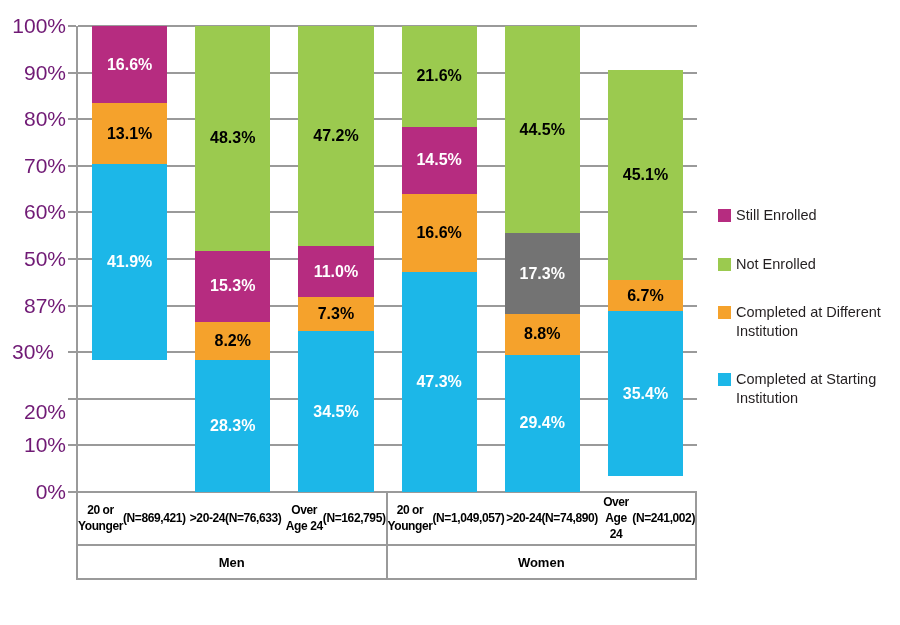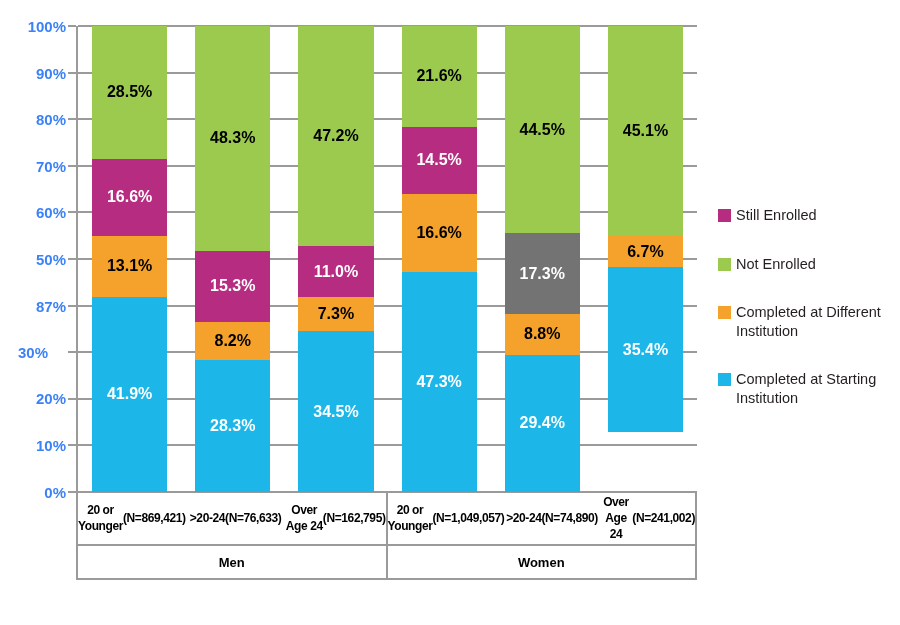--- a/index.html
+++ b/index.html
@@ -13,21 +13,21 @@
 
   #chart-root{position:absolute;left:0;top:0;width:900px;height:625px;}
 
   
   #y-axis{
     position:absolute; left:0; top:26px; width:76px; height:466px;
   }
   .ytick{
     position:absolute; right:10px; width:66px;
     text-align:right;
-    font-size:15px; font-weight:bold; color:#3b82f6;
+    font-size:21px; font-weight:normal; color:#701a75;
     transform:translateY(-50%);
     white-space:nowrap;
   }
   .ytickmark{
     position:absolute; left:68px; width:8px; height:2px; background:#9a9a9a;
     transform:translateY(-50%);
   }
 
   
   #plot{
@@ -151,21 +151,21 @@
 </head>
 <body>
 
 <div id="chart-root">
 
   <div id="y-axis">
       <div class="ytick" style="top: 466px;">0%</div>
       <div class="ytickmark" style="top: 466px;"></div>
       <div class="ytick" style="top: 419.4px;">10%</div>
       <div class="ytickmark" style="top: 419.4px;"></div>
-      <div class="ytick" style="top: 372px; margin-left: 36px;">20%</div>
+      <div class="ytick" style="top: 386px; margin-left: 36px;">20%</div>
       <div class="ytickmark" style="top: 372.8px;"></div>
       <div class="ytick" style="top: 326.2px; text-align: center;">30%</div>
       <div class="ytickmark" style="top: 326.2px;"></div>
       <div class="ytick" style="top: 279.6px;">87%</div>
       <div class="ytickmark" style="top: 279.6px;"></div>
       <div class="ytick" style="top: 233px;">50%</div>
       <div class="ytickmark" style="top: 233px;"></div>
       <div class="ytick" style="top: 186.4px;">60%</div>
       <div class="ytickmark" style="top: 186.4px;"></div>
       <div class="ytick" style="top: 139.8px;">70%</div>
@@ -189,23 +189,20 @@
         <div class="gridline" style="top: 186.4px;"></div>
         <div class="gridline" style="top: 139.8px;"></div>
         <div class="gridline" style="top: 93.2px;"></div>
         <div class="gridline" style="top: 46.6px;"></div>
         <div class="gridline top" style="top: 0px;"></div>
       </div>
     <div id="bars">
         <div class="group">
           <div class="bar-slot">
             <div class="bar">
-              <div class="seg dark" style="height: 28.5%; background: rgb(155, 202, 79);">
-                <span class="seg-label">28.5%</span>
-              </div>
               <div class="seg light" style="height: 16.6%; background: rgb(182, 44, 128);">
                 <span class="seg-label">16.6%</span>
               </div>
               <div class="seg dark" style="height: 13.1%; background: rgb(245, 162, 44);">
                 <span class="seg-label">13.1%</span>
               </div>
               <div class="seg light" style="height: 41.9%; background: rgb(28, 183, 232);">
                 <span class="seg-label">41.9%</span>
               </div>
             </div>
@@ -271,21 +268,21 @@
               <div class="seg dark" style="height: 8.8%; background: rgb(245, 162, 44);">
                 <span class="seg-label">8.8%</span>
               </div>
               <div class="seg light" style="height: 29.4%; background: rgb(28, 183, 232);">
                 <span class="seg-label">29.4%</span>
               </div>
             </div>
           </div>
           <div class="bar-slot">
             <div class="bar">
-              <div class="seg dark" style="height: 45.1%; background: rgb(155, 202, 79);">
+              <div class="seg dark" style="height: 45.1%; background: rgb(155, 202, 79); margin-top: 44px;">
                 <span class="seg-label">45.1%</span>
               </div>
               <div class="seg dark" style="height: 6.7%; background: rgb(245, 162, 44);">
                 <span class="seg-label">6.7%</span>
               </div>
               <div class="seg light" style="height: 35.4%; background: rgb(28, 183, 232);">
                 <span class="seg-label">35.4%</span>
               </div>
             </div>
           </div>

